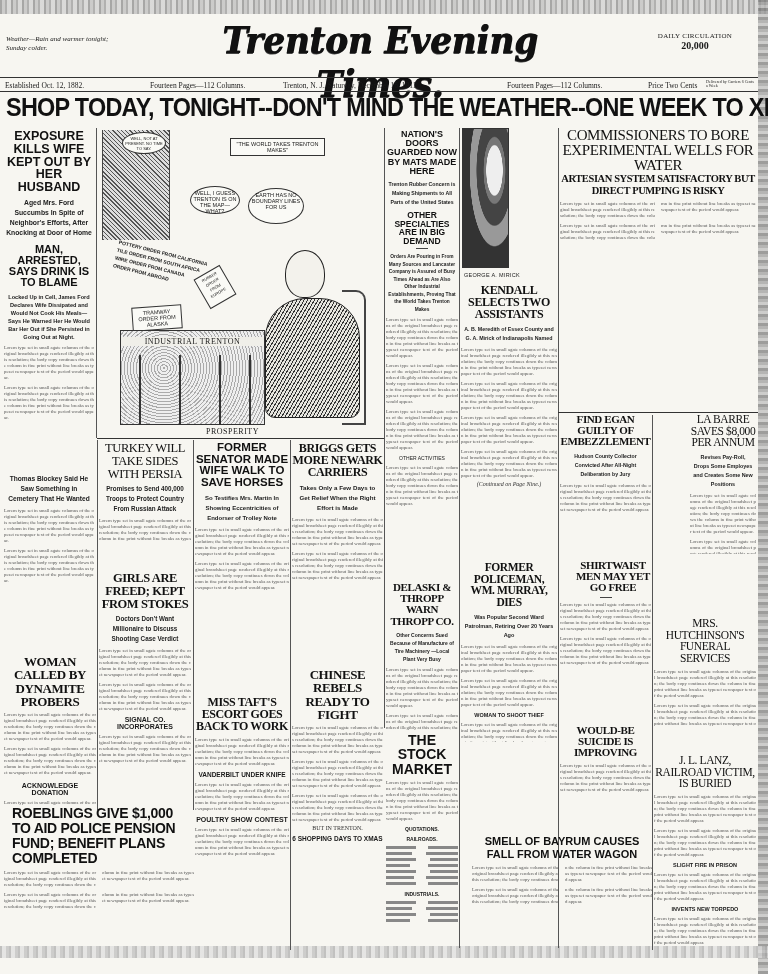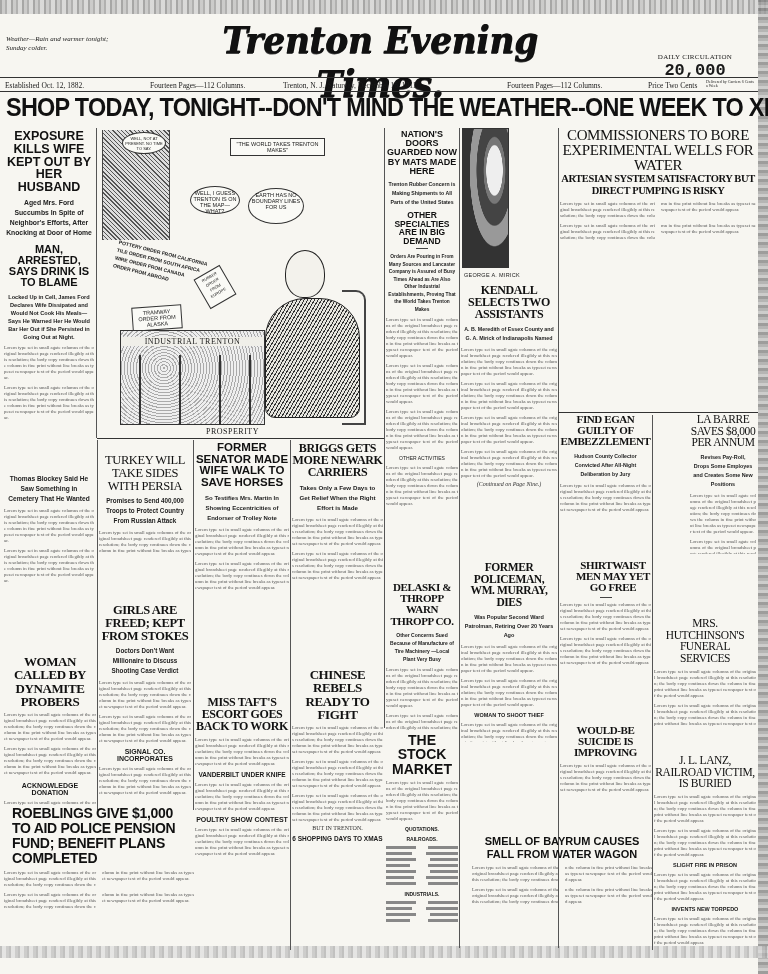--- a/index.html
+++ b/index.html
@@ -12,23 +12,23 @@
   .scanedge-right { position: absolute; right: 0; top: 0; width: 10px; height: 974px;
           background: repeating-linear-gradient(0deg,#777 0 3px,#bbb 3px 6px,#999 6px 9px); opacity: .7; }
   .scanedge-bottom { position: absolute; left: 0; top: 946px; width: 768px; height: 12px;
           background: repeating-linear-gradient(90deg,#aaa 0 2px,#ddd 2px 6px,#bbb 6px 9px); opacity: .7; }
 
   
   .weather { position: absolute; left: 6px; top: 35px; width: 110px; font-size: 7px; font-style: italic; line-height: 9px; }
   .flag { position: absolute; left: 180px; top: 22px; width: 400px; text-align: center;
           font-family: "DejaVu Serif", serif; font-weight: bold; font-size: 34px; letter-spacing: 0px;
           color: #111; text-shadow: 1px 0 0 #111, 0 1px 0 #444; font-style: italic; transform: scaleY(1.08); }
-  .circ { position: absolute; left: 640px; top: 53px; width: 110px; text-align: center; }
+  .circ { position: absolute; left: 640px; top: 32px; width: 110px; text-align: center; }
   .circ .lbl { font-size: 7px; letter-spacing: .3px; }
-  .circ .val { font-size: 17px; font-weight: bold; font-family: Liberation Mono, monospace; }
+  .circ .val { font-size: 10px; font-weight: bold; font-family: Liberation Serif, serif; }
   .dateline { position: absolute; left: 0; top: 78px; width: 768px; height: 14px; font-size: 7.5px; }
   .dateline span { position: absolute; top: 3px; white-space: nowrap; }
   .rule { position: absolute; left: 0; width: 758px; height: 1px; background: #333; }
 
   .banner { position: absolute; left: 6px; top: 92px; width: 752px; text-align: center;
             font-family: "Liberation Sans", sans-serif; font-weight: bold; font-size: 26px; letter-spacing: -.8px;
             transform: scaleX(.9); transform-origin: left center; white-space: nowrap; color: #111; }
 
   
   .col-line { position: absolute; width: 1px; background: #555; }
@@ -162,26 +162,26 @@
       <div class="leg" style="left:128px;"></div>
     </div>
     <div class="man">
       <div class="chair"></div>
       <div class="torso"></div>
       <div class="head"></div>
     </div>
     <div class="caption">PROSPERITY</div>
   </div>
 
-  <div class="story" style="left:99px;top:442px;width:92px;height:100px;margin-top:12px;">
+  <div class="story" style="left:99px;top:442px;width:92px;height:100px;">
     <div class="hd cond" style="font-size:12.5px;font-weight:normal;">TURKEY WILL TAKE SIDES WITH PERSIA</div>
     <div class="deck" style="font-size:6.3px;line-height:10px;">Promises to Send 400,000 Troops to Protect Country From Russian Attack</div>
     <div class="body">Lorem type set in small agate columns of the original broadsheet page rendered illegibly at this resolution; the body copy continues down the column in fine print without line breaks as typeset newspaper text of the period would appear.</div>
   </div>
-  <div class="story" style="left:99px;top:604px;width:92px;height:215px;">
+  <div class="story" style="left:99px;top:572px;width:92px;height:215px;">
     <div class="hd cond" style="font-size:12.5px;">GIRLS ARE FREED; KEPT FROM STOKES</div>
     <div class="deck" style="font-size:6.3px;line-height:10px;">Doctors Don't Want Millionaire to Discuss Shooting Case Verdict</div>
     <div class="body">Lorem type set in small agate columns of the original broadsheet page rendered illegibly at this resolution; the body copy continues down the column in fine print without line breaks as typeset newspaper text of the period would appear.</div>
     <div class="body">Lorem type set in small agate columns of the original broadsheet page rendered illegibly at this resolution; the body copy continues down the column in fine print without line breaks as typeset newspaper text of the period would appear.</div>
     <div class="small-sub" style="font-size:7px;">SIGNAL CO. INCORPORATES</div>
     <div class="body">Lorem type set in small agate columns of the original broadsheet page rendered illegibly at this resolution; the body copy continues down the column in fine print without line breaks as typeset newspaper text of the period would appear.</div>
   </div>
 
   <div class="story" style="left:195px;top:442px;width:94px;height:180px;">
     <div class="hd" style="font-size:11.5px;">FORMER SENATOR MADE WIFE WALK TO SAVE HORSES</div>

